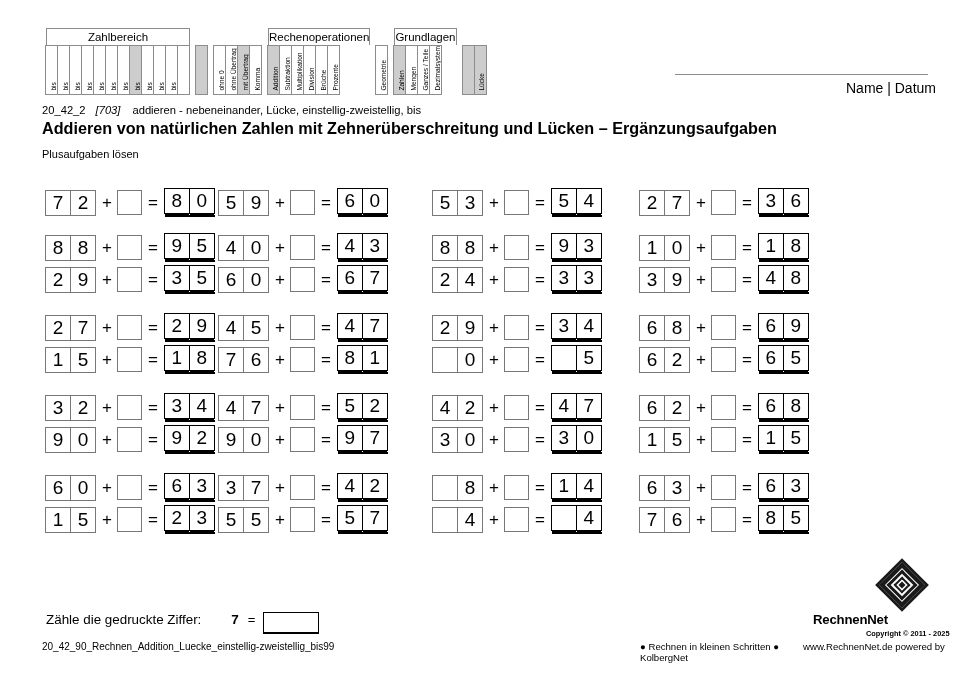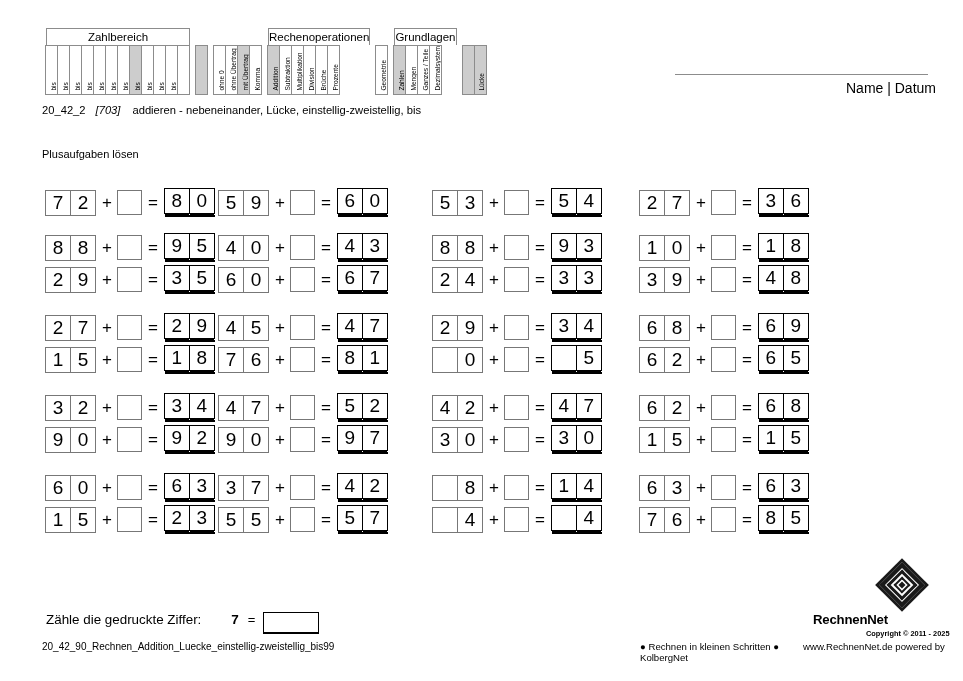--- a/index.html
+++ b/index.html
@@ -255,20 +255,21 @@
         </div>
       </div>
     </div>
 
   <div class="nameline"></div>
   <div class="namelbl">Name | Datum</div>
 
   <div class="subcode">
     <span class="c1">20_42_2</span><span class="c2">[703]</span><span class="c3">addieren - nebeneinander, Lücke, einstellig-zweistellig, bis</span>
   </div>
+  <div class="maintitle">Addieren von natürlichen Zahlen mit Zehnerüberschreitung und Lücken – Ergänzungsaufgaben</div>
   <div class="subtitle">Plusaufgaben lösen</div>
 
   <div class="grid" id="grid-root" style="position: absolute; height: 360px;">
       <div class="blockrow" style="position: absolute; top: 0px; left: 0px;">
         <div class="exblock c0">
           <div class="eq">
             <div class="numbox">
               <div class="cell">7</div>
               <div class="cell">2</div>
             </div>

